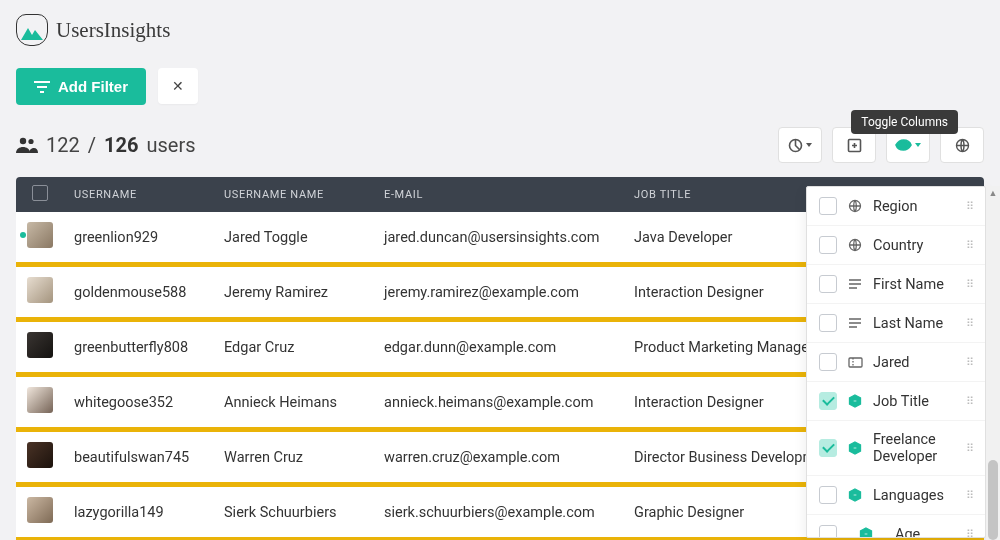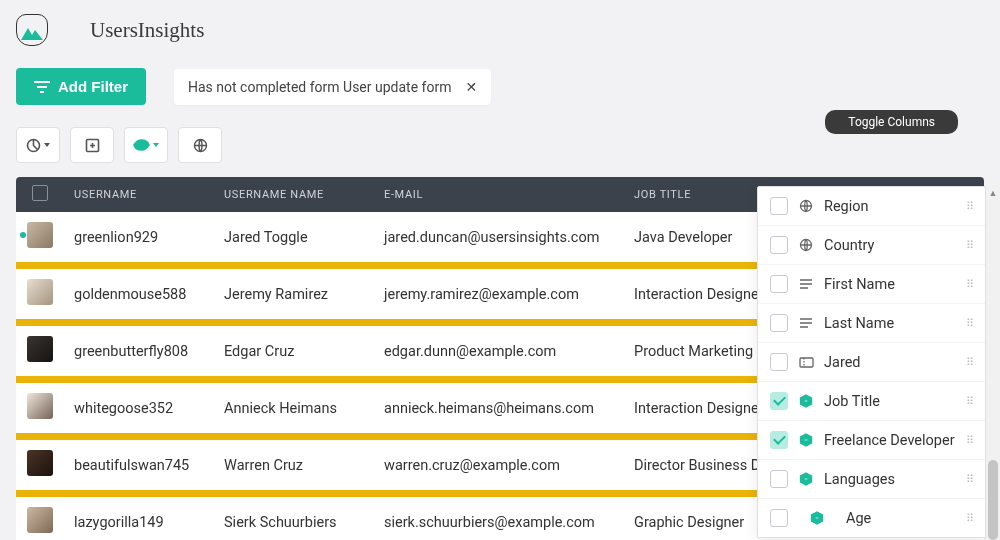--- a/index.html
+++ b/index.html
@@ -35,25 +35,24 @@
     border-radius: 10px 10px 14px 14px;
     display:flex; align-items:flex-end; justify-content:center;
     padding-bottom:5px;
     gap:1px;
   }
   .logo-mark svg { display:block; }
   .logo-text {
     font-size: 21px;
     color: #3a3a3a;
     font-family: Georgia, serif;
-    margin-left: 34px;
   }
   
   .toolbar {
-    display:flex; align-items:center; gap:28px;
+    display:flex; align-items:flex-start; gap:12px;
     padding: 14px 16px 8px 16px;
   }
   .btn-add-filter {
     background: var(--teal);
     color: #fff;
     border: none;
     border-radius: 4px;
     padding: 10px 18px;
     font-size: 15px;
     font-weight: 600;
@@ -95,22 +94,22 @@
   .caret-down {
     width:0;height:0;border-left:3px solid transparent;border-right:3px solid transparent;border-top:4px solid #555;
   }
   
   .tooltip {
     position:absolute;
     top:110px; right:42px;
     background:var(--tooltip-bg);
     color:#fff;
     font-size:12px;
-    padding:5px 23px;
-    border-radius:10px;
+    padding:5px 10px;
+    border-radius:4px;
     white-space:nowrap;
     z-index:30;
   }
   
   .table-wrap {
     margin: 6px 16px 0 16px;
     background:#fff;
     border-radius:4px 4px 0 0;
     overflow:hidden;
   }
@@ -123,21 +122,21 @@
     font-weight:400;
     text-align:left;
     padding:8px 10px;
   }
   thead th:first-child { width:48px; text-align:center; }
   thead .hdr-chk {
     width:16px;height:16px;border:1.5px solid #8a8f98;border-radius:2px; display:inline-block;
   }
   tbody td {
     padding: 10px 10px;
-    border-bottom:7px solid #eab308;
+    border-bottom:5px solid #eab308;
     font-size:14.5px;
     color:#333;
     white-space:nowrap;
     overflow:hidden;
     text-overflow:ellipsis;
   }
   tbody td.avcell { width:48px; text-align:center; position:relative; }
   .avatar {
     width:26px;height:26px;border-radius:3px;
     background:linear-gradient(135deg,#b0a89a,#7a7268);
@@ -151,21 +150,21 @@
   
   col.c-chk{width:48px}
   col.c-user{width:150px}
   col.c-disp{width:160px}
   col.c-mail{width:250px}
   col.c-job{}
   
   .dropdown {
     position:absolute;
     top:186px; right:14px;
-    width:229px;
+    width:180px;
     background:#fff;
     border:1px solid var(--border);
     border-radius:2px;
     box-shadow:0 4px 14px rgba(0,0,0,0.08);
     z-index:20;
     max-height: 352px;
     overflow:hidden;
   }
   .dd-item {
     display:flex; align-items:center; gap:10px;
@@ -221,28 +220,39 @@
 <div class="toolbar">
   <button class="btn-add-filter">
     <svg width="16" height="12" viewBox="0 0 16 12">
       <rect x="0" y="0" width="16" height="2" fill="#fff"></rect>
       <rect x="3" y="5" width="10" height="2" fill="#fff"></rect>
       <rect x="6" y="10" width="4" height="2" fill="#fff"></rect>
     </svg>
     <span>Add Filter</span>
   </button>
   <div class="filter-chip">
-    <span>Has not completed form User update form</span>
     <span class="x">✕</span>
   </div>
 </div>
 
 <div class="tooltip">Toggle Columns</div>
 
 <div class="count-row">
+  <div class="count">
+    <svg width="22" height="16" viewBox="0 0 22 16" fill="#333">
+      <circle cx="7" cy="4" r="3.2"></circle>
+        <circle cx="15" cy="4.5" r="2.6"></circle>
+      <path d="M0 16c0-4 3.5-6 7-6s7 2 7 6z"></path>
+        <path d="M13 16c0-3.4 2.8-5 5-5s4 1.6 4 5z"></path>
+    </svg>
+    <span>122</span>
+    <span>/</span>
+    <strong>126</strong>
+    <span>users</span>
+  </div>
   <div class="action-btns">
     <button class="icon-btn">
       <svg width="15" height="15" viewBox="0 0 15 15" fill="none" stroke="#555" stroke-width="1.6">
         <circle cx="7.5" cy="7.5" r="6"></circle>
           <path d="M7.5 1.5v6l4.2 4.2"></path>
       </svg>
       <span class="caret-down"></span>
     </button>
     <button class="icon-btn">
       <svg width="15" height="15" viewBox="0 0 15 15" fill="none" stroke="#555" stroke-width="1.6">
@@ -303,21 +313,21 @@
           <td class="avcell"><span class="avatar" style="background:linear-gradient(135deg,#3a3532,#141210)"></span></td>
           <td>greenbutterfly808</td>
           <td>Edgar Cruz</td>
           <td>edgar.dunn@example.com</td>
           <td>Product Marketing Manager</td>
         </tr>
         <tr>
           <td class="avcell"><span class="avatar" style="background:linear-gradient(135deg,#f0e6dc,#756356)"></span></td>
           <td>whitegoose352</td>
           <td>Annieck Heimans</td>
-          <td>annieck.heimans@heimans.com</td>
+          <td>annieck.heimans@example.com</td>
           <td>Interaction Designer</td>
         </tr>
         <tr>
           <td class="avcell"><span class="avatar" style="background:linear-gradient(135deg,#4a3326,#1c120c)"></span></td>
           <td>beautifulswan745</td>
           <td>Warren Cruz</td>
           <td>warren.cruz@example.com</td>
           <td>Director Business Development</td>
         </tr>
         <tr>

